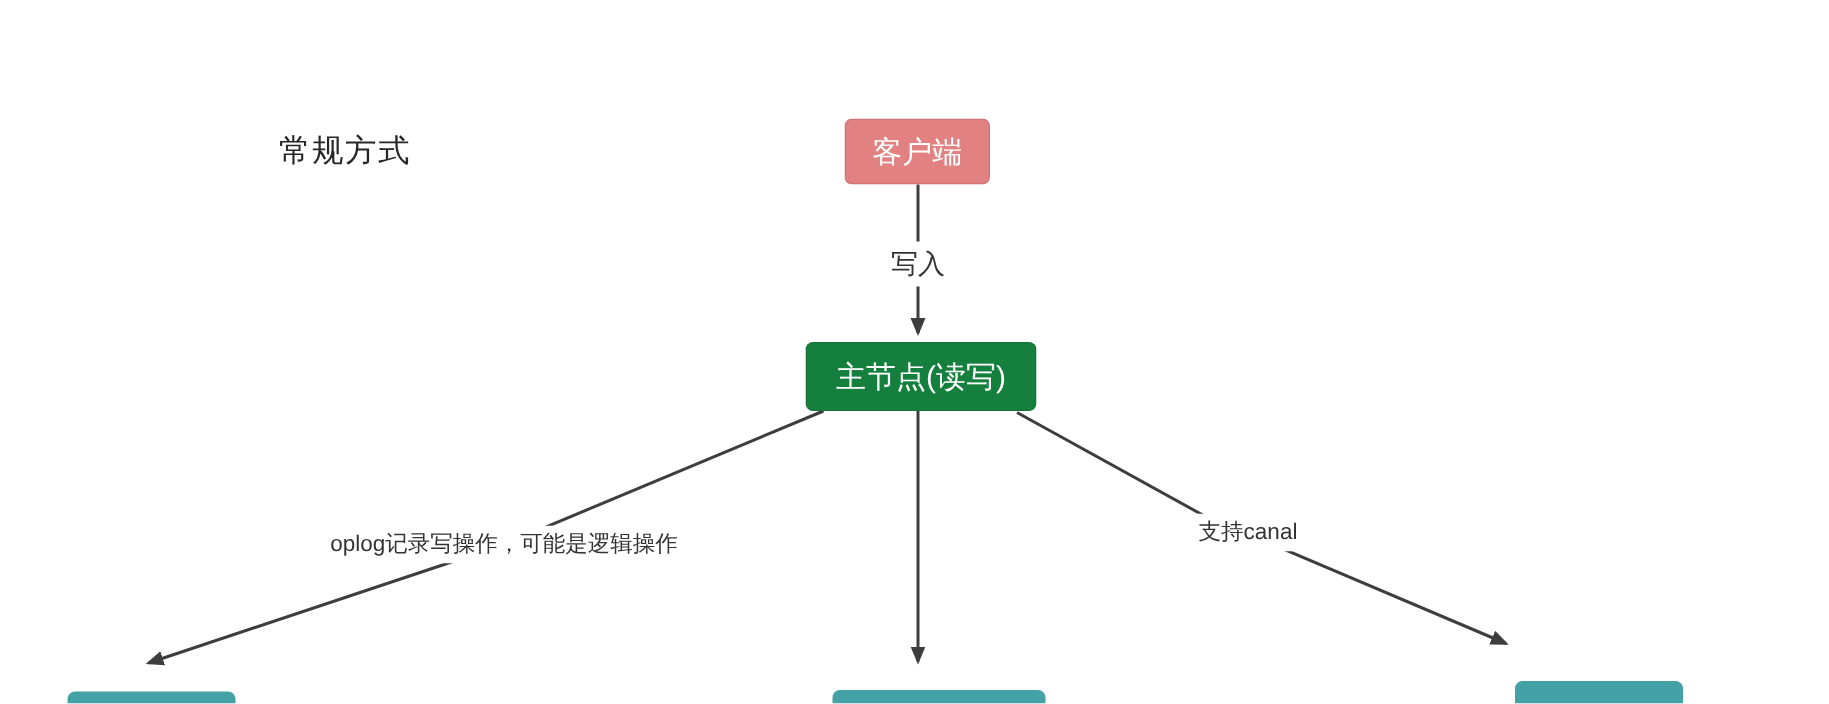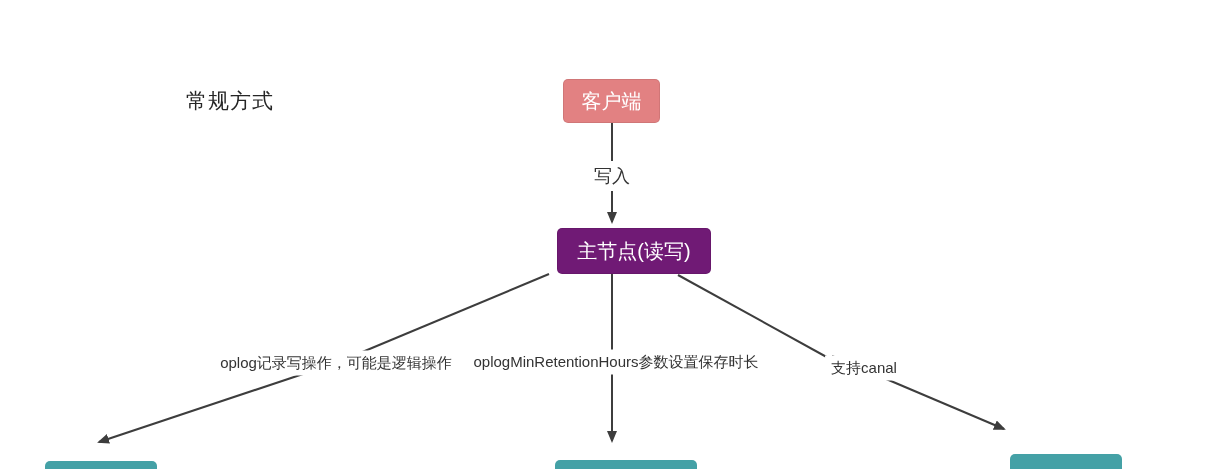--- a/index.html
+++ b/index.html
@@ -69,21 +69,21 @@
     transform: translate(-50%, -50%);
     background: #ffffff;
     padding: 3px 6px;
     font-size: 15px;
     color: #333333;
     white-space: nowrap;
   }
   .edge-label-write     { left: 612px; top: 176px; font-size: 18px; }
   .edge-label-oplog     { left: 336px; top: 363px; text-align: center; }
   .edge-label-retention { left: 616px; top: 362px; }
-  .edge-label-canal     { left: 832px; top: 368px; margin-left: 32px; }
+  .edge-label-canal     { left: 832px; top: 355px; }
 </style>
 </head>
 <body>
 
 <div id="diagram-canvas">
 
   <div class="diagram-title">常规方式</div>
 
   <svg id="edges-layer" viewBox="0 0 1219 469" xmlns="http://www.w3.org/2000/svg">
     <defs>
@@ -100,31 +100,30 @@
     <line x1="612" y1="274" x2="612" y2="441" stroke-width="2" marker-end="url(#arrowhead)" stroke="#3d3d3d"></line>
 
     <line x1="678" y1="275" x2="832" y2="360" stroke-width="2" stroke="#3d3d3d"></line>
     <line x1="832" y1="356" x2="1004" y2="429" stroke-width="2" marker-end="url(#arrowhead)" stroke="#3d3d3d"></line>
   </svg>
 
   <div class="node node-client" style="background-color: rgb(226, 129, 130);">
     <span>客户端</span>
   </div>
 
-  <div class="node node-primary" style="background-color: #701a75; margin-left: 20px;">
+  <div class="node node-primary" style="background-color: #15803d;">
     <span>主节点(读写)</span>
   </div>
 
   <div class="node node-secondary node-secondary-left" style="background-color: rgb(68, 161, 166);"></div>
 
   <div class="node node-secondary node-secondary-mid" style="background-color: rgb(68, 161, 166);"></div>
 
   <div class="node node-secondary node-secondary-right" style="background-color: rgb(68, 161, 166);"></div>
 
   <div class="edge-label edge-label-write">写入</div>
 
   <div class="edge-label edge-label-oplog">oplog记录写操作，可能是逻辑操作</div>
 
-  <div class="edge-label edge-label-retention">oplogMinRetentionHours参数设置保存时长</div>
 
   <div class="edge-label edge-label-canal">支持canal</div>
 
 </div>
 
 </body></html>

